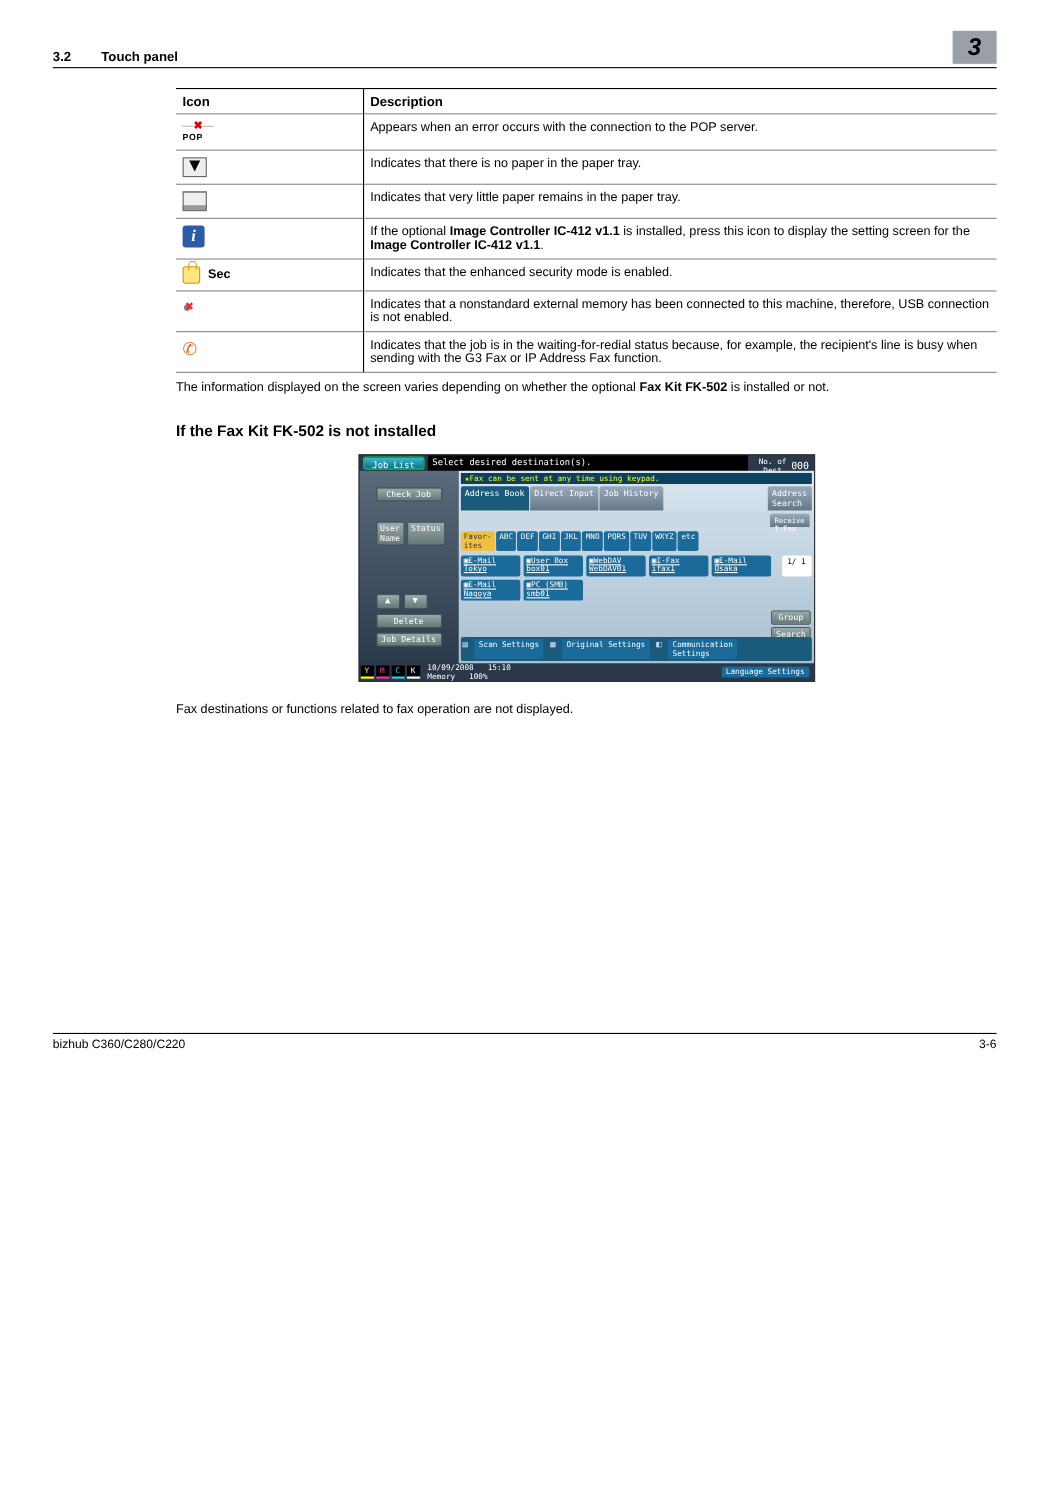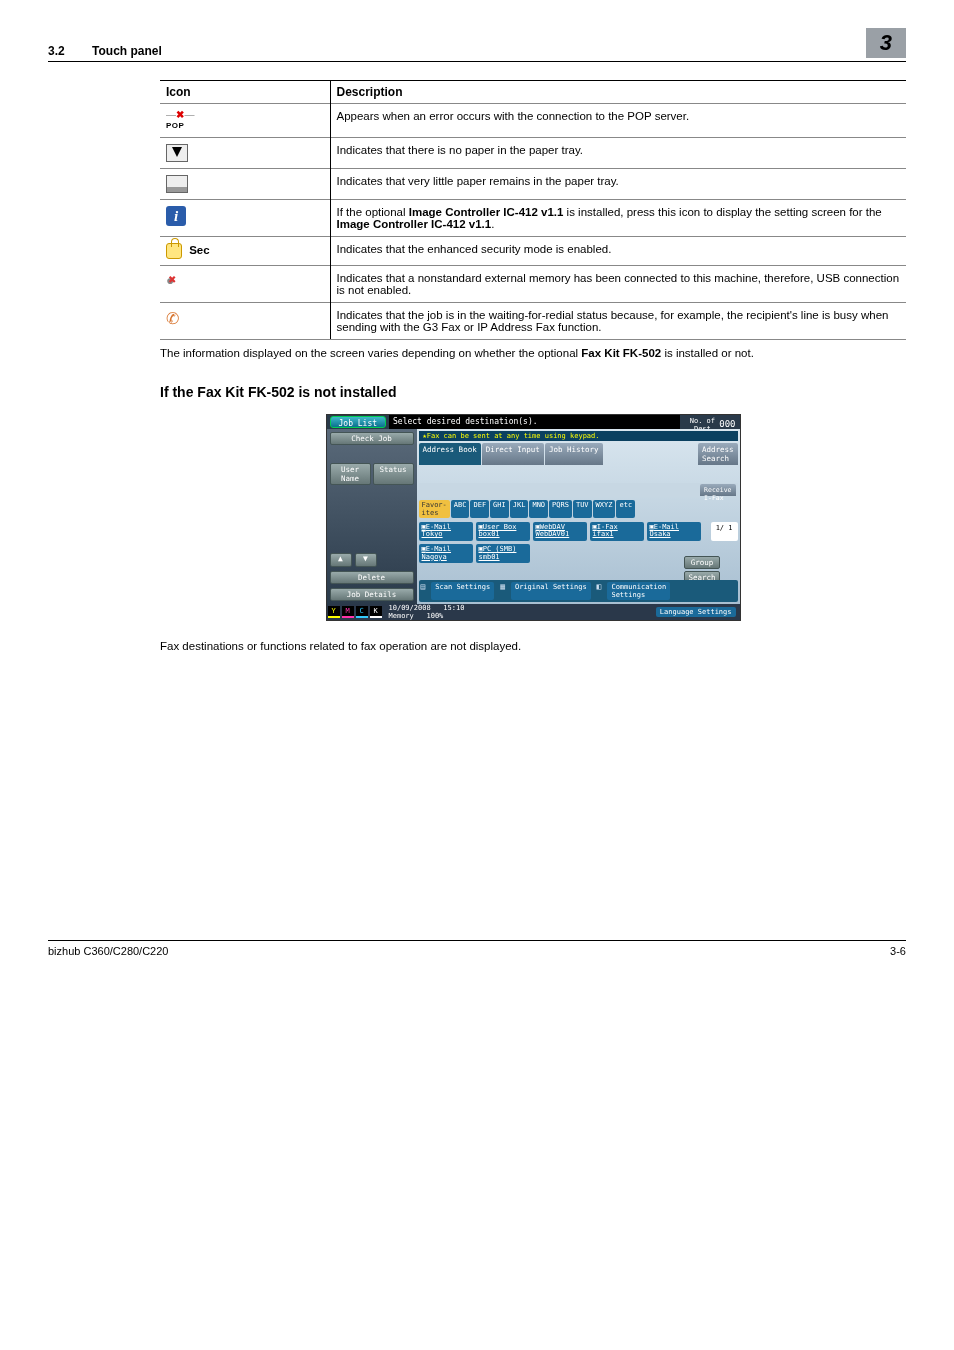--- a/index.html
+++ b/index.html
@@ -40,24 +40,24 @@
   h3.sec-h .num { display:inline-block; width:112px;}
   h4.sub-h { font-size: 14px; font-weight: bold; margin: 22px 0 14px 0;}
   p.body { font-size:11.5px; line-height:1.35; margin:6px 0;}
   .screenshot-wrap { display:flex; justify-content:center; margin:8px 0 18px 0;}
   .mfd-screen { width:415px; border:1px solid #333; font-family: "Lucida Console", monospace; font-size:8px; background:#1a2a3a;}
   .mfd-top { display:flex; height:14px; background:#2a3a4a;}
   .btn-joblist { background:linear-gradient(#3fb8c8,#0b6f8f); color:#fff; padding:2px 8px; border:1px solid #0c5; border-radius:3px; margin:1px 3px; font-size:8px;}
   .mfd-instr { flex:1; background:#000; color:#fff; padding:2px 4px;}
   .mfd-dest { color:#fff; padding:2px 4px; font-size:7px; text-align:right; width:60px;}
   .mfd-row { display:flex; }
-  .mfd-left { width:90px; background:linear-gradient(#5a6a7a,#2a3a4a); padding:3px; display:flex; flex-direction:column; gap:4px;}
+  .mfd-left { width:90px; background:linear-gradient(#5a6a7a,#2a3a4a); padding:15px; display:flex; flex-direction:column; gap:4px;}
   .mfd-right { flex:1; background:linear-gradient(#d9e6ef,#a8bfd1); padding:2px;}
   .grey-btn { background:linear-gradient(#9aa,#677); color:#fff; border:1px solid #455; border-radius:2px; padding:1px 3px; font-size:7.5px; text-align:center;}
-  .tabs2 {display:flex; gap:1px; margin-bottom:18px;}
+  .tabs2 {display:flex; gap:1px; margin-bottom:2px;}
   .tab-db { background:#1a5a7a; color:#fff; padding:2px 4px; font-size:7.5px; border-radius:2px 2px 0 0;}
   .tab-g { background:linear-gradient(#9ab,#678); color:#fff; padding:2px 4px; font-size:7.5px; border-radius:2px 2px 0 0;}
   .hint-bar {background:#0a4060; color:#ff0; font-size:7px; padding:1px 4px; margin-bottom:2px;}
   .alpha-row{display:flex; gap:1px; margin:3px 0 4px 0;}
   .alpha { background:#1a6a9a; color:#fff; padding:1px 3px; font-size:7px; border-radius:2px;}
   .alpha.fav{background:#f0c040;color:#333;}
   .dest-row{display:flex; gap:3px; margin-bottom:3px;}
   .dest-card{ background:#1a6a9a; color:#fff; padding:2px 3px; font-size:7px; border-radius:2px; width:54px; line-height:1.1;text-decoration:underline;}
   .pg-ind{ background:#fff; color:#000; padding:2px 5px; font-size:7px; border-radius:2px; margin-left:auto;}
   .side-btns{margin-top:auto; display:flex; gap:3px;}
@@ -212,21 +212,21 @@
           <span class="dest-card">▣<span>User Box</span><br><span>box01</span></span>
           <span class="dest-card">▣<span>WebDAV</span><br><span>WebDAV01</span></span>
           <span class="dest-card">▣<span>I-Fax</span><br><span>ifax1</span></span>
           <span class="dest-card">▣<span>E-Mail</span><br><span>Osaka</span></span>
           <span class="pg-ind">1/  1</span>
         </div>
         <div class="dest-row">
           <span class="dest-card">▣<span>E-Mail</span><br><span>Nagoya</span></span>
           <span class="dest-card">▣<span>PC (SMB)</span><br><span>smb01</span></span>
         </div>
-        <div style="position:absolute;right:20px;bottom:20px;" class="right-btns">
+        <div style="position:absolute;right:3px;bottom:20px;" class="right-btns">
           <span class="grey-btn">Group</span>
           <span class="grey-btn">Search</span>
         </div>
         <div style="position:absolute;bottom:2px;left:2px;right:2px;display:flex;gap:4px;background:#1a5a7a;padding:2px;border-radius:2px;">
           <span style="color:#cde;">▤</span>
           <span class="bluebtn">Scan Settings</span>
           <span style="color:#cde;">▦</span>
           <span class="bluebtn">Original Settings</span>
           <span style="color:#cde;">◧</span>
           <span class="bluebtn" style="white-space:pre-line;">Communication

